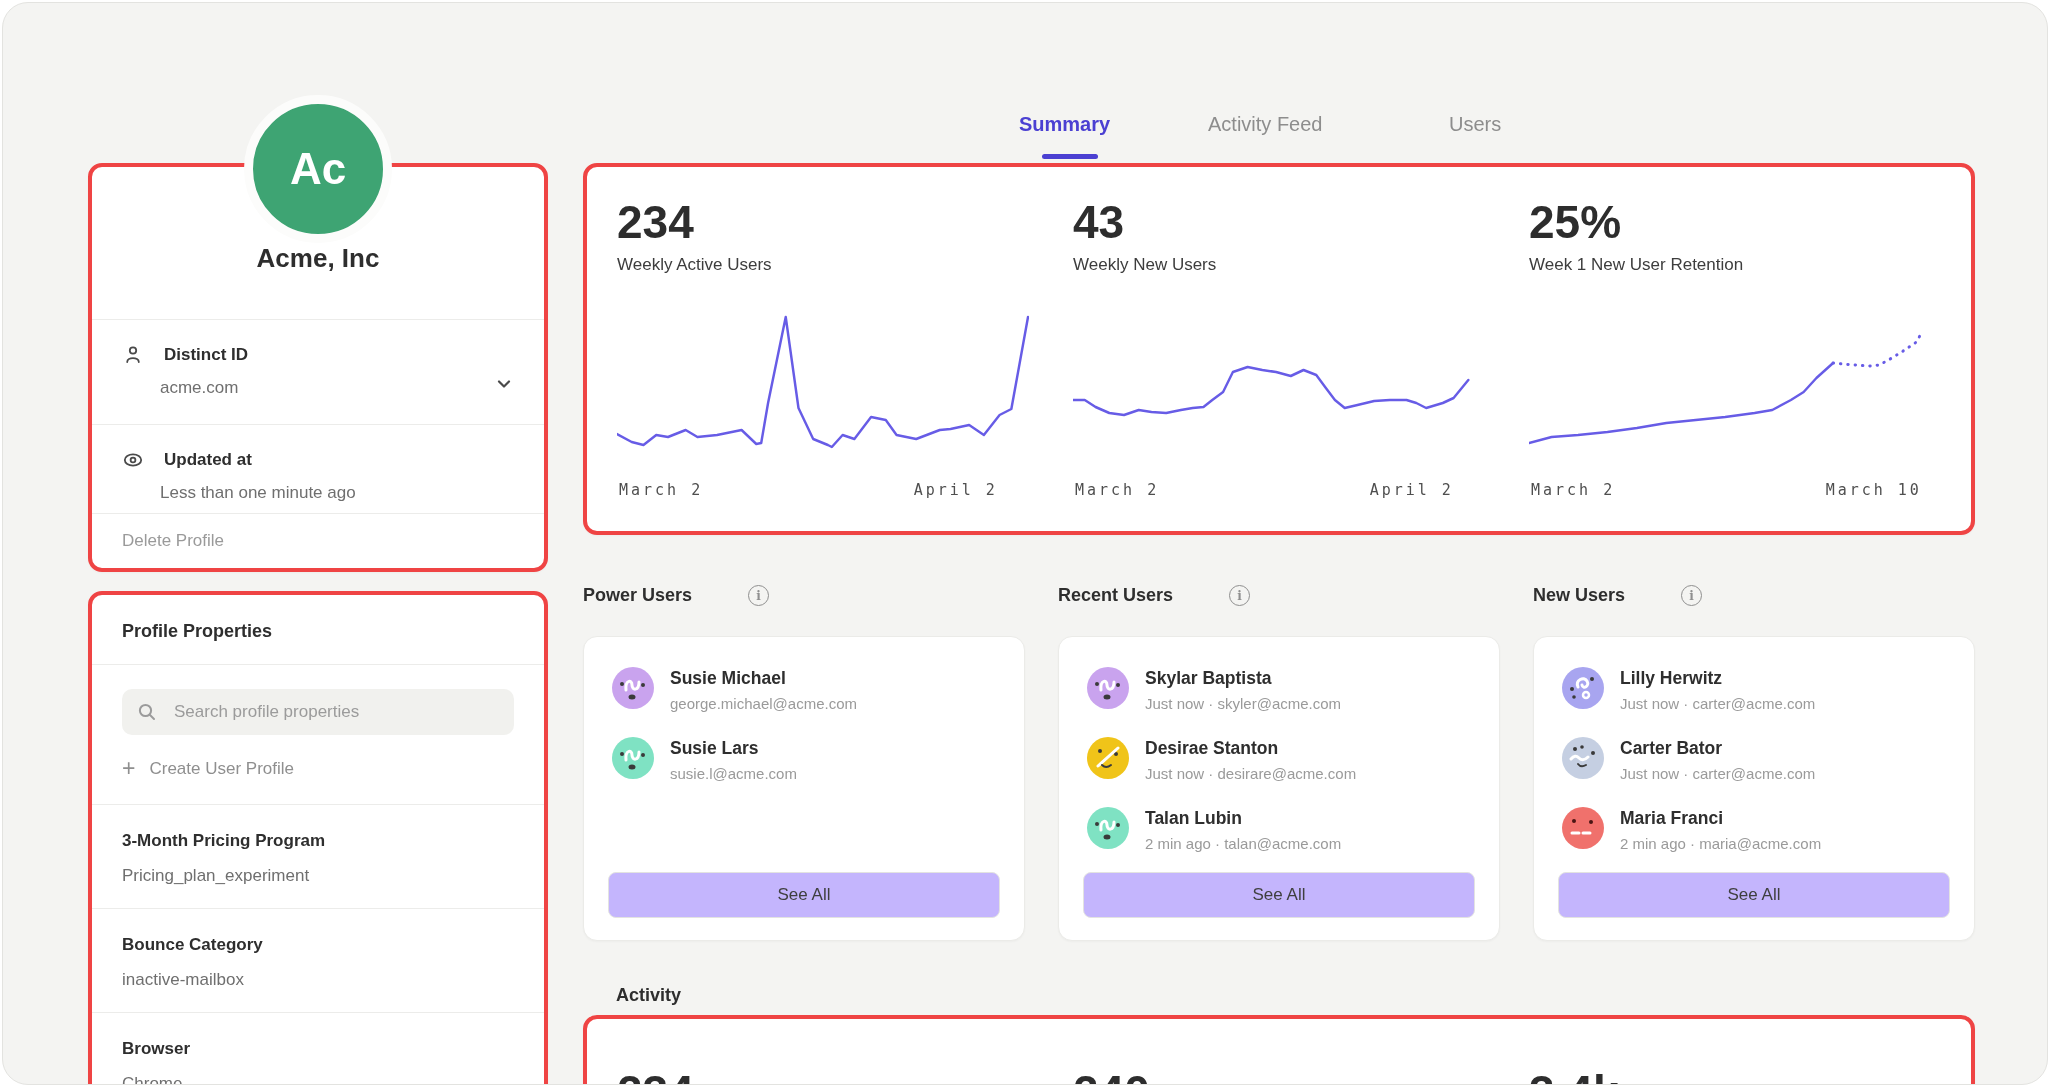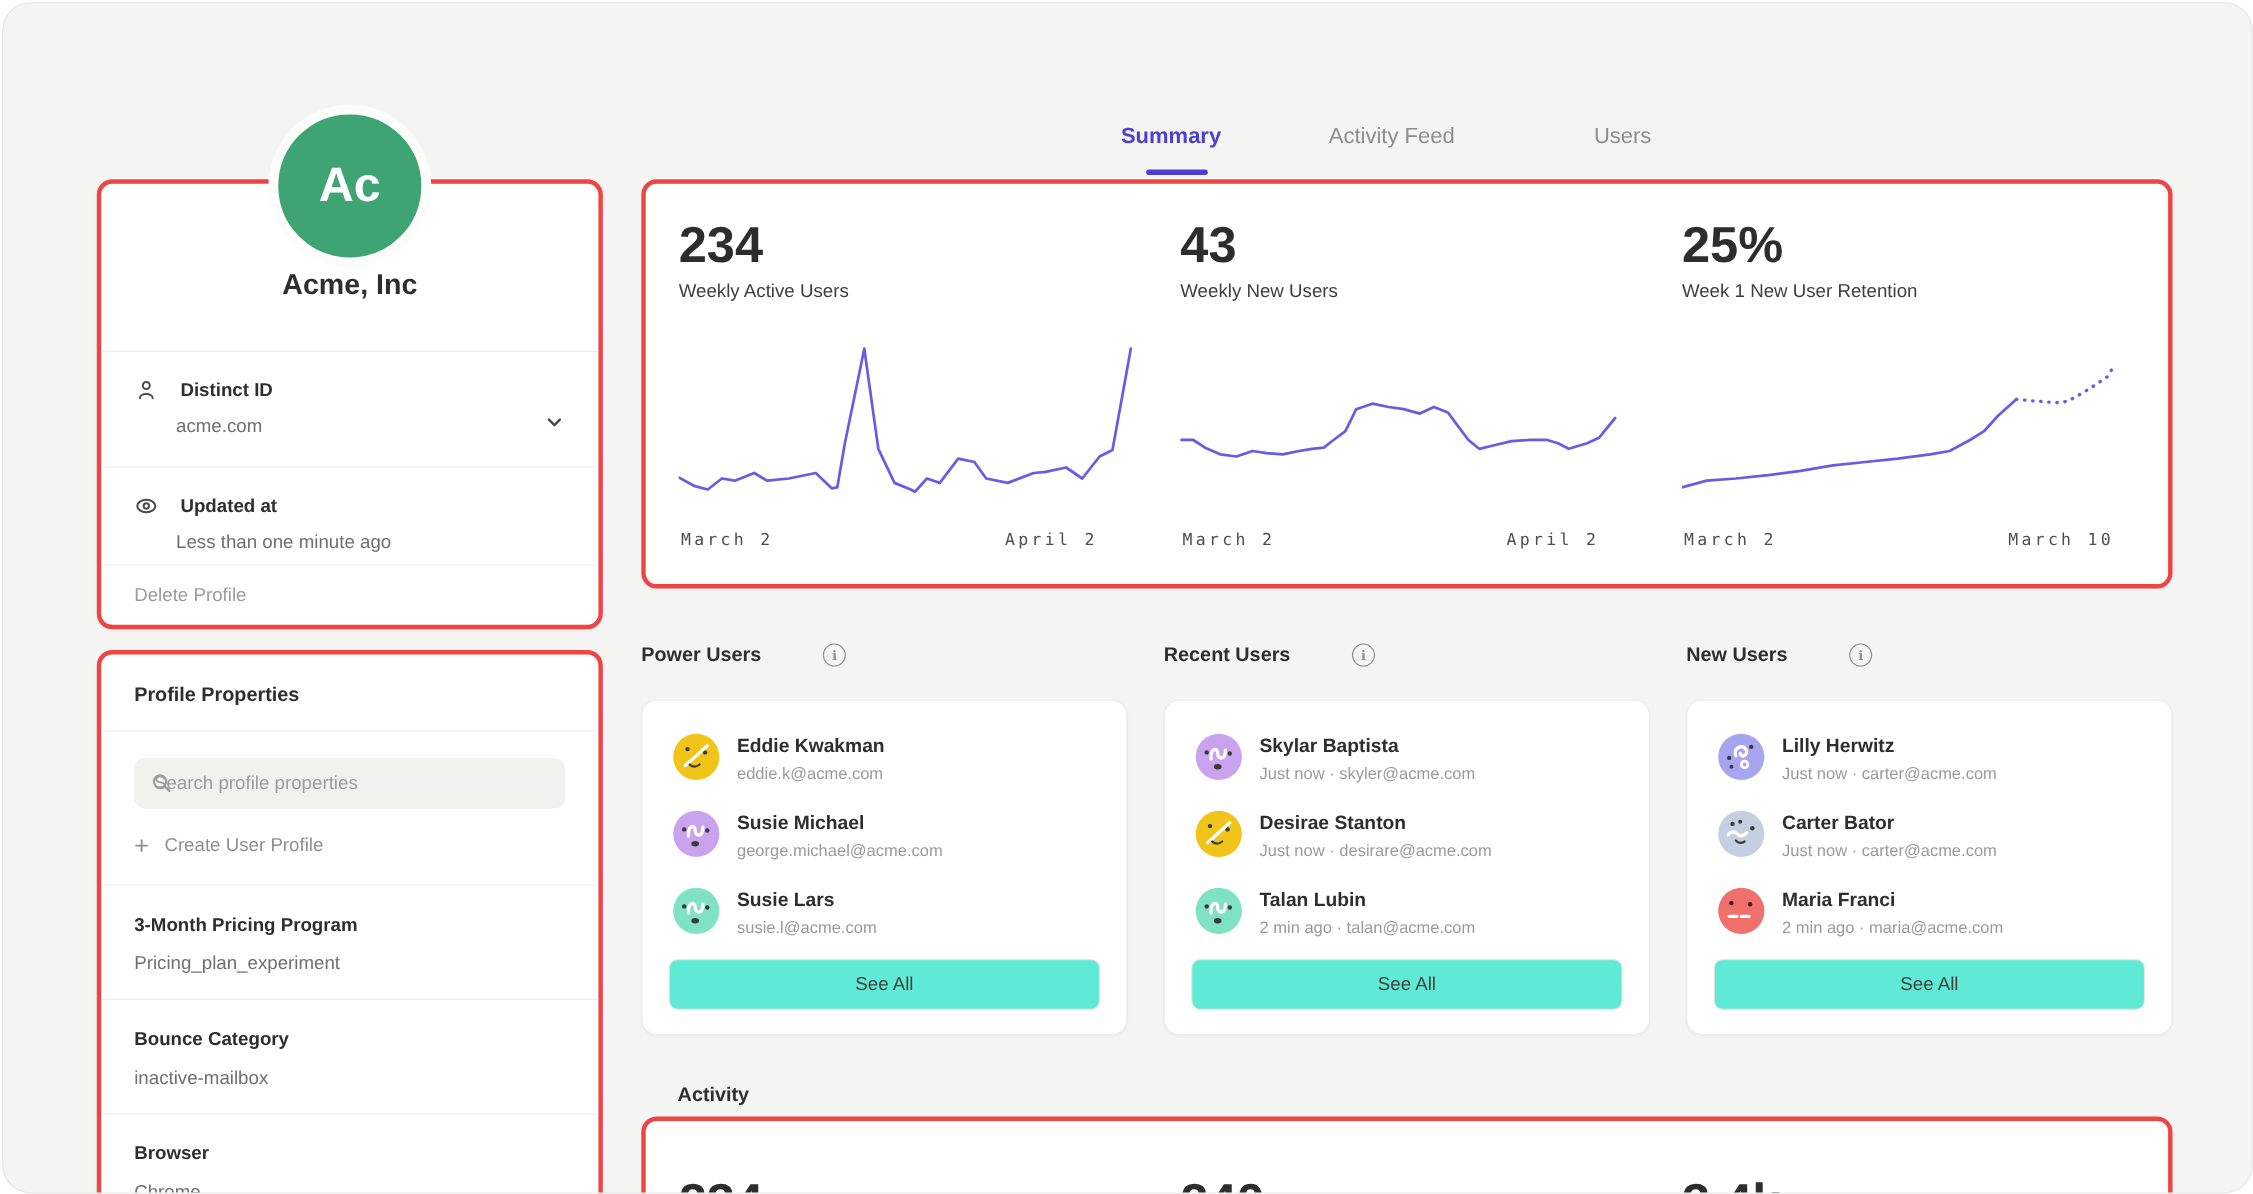--- a/index.html
+++ b/index.html
@@ -22,21 +22,21 @@
   .field-row.h88{height:88px;}
   .field-label{display:flex;align-items:center;gap:20px;font-size:17px;font-weight:700;color:#2e2e2e;}
   .field-value{margin:12px 0 0 38px;font-size:17px;color:#6f6f6f;}
   .chevron{position:absolute;right:28px;top:52px;}
   .delete-row{height:54px;display:flex;align-items:center;padding:0 30px;font-size:17px;color:#9a9a9a;}
 
   .props-card{left:85px;top:588px;width:460px;height:560px;}
   .props-title{padding:26px 30px 22px;font-size:18px;font-weight:700;color:#2e2e2e;}
   .search-wrap{margin:24px 30px 0;position:relative;}
   .search-wrap input{width:100%;height:46px;box-sizing:border-box;border:none;outline:none;background:#f1f1ee;
-    border-radius:10px;padding:0 14px 0 18px;font-size:17px;color:#444;font-family:"Liberation Sans",sans-serif;}
+    border-radius:10px;padding:0 14px 0 52px;font-size:17px;color:#444;font-family:"Liberation Sans",sans-serif;}
   .search-wrap input::placeholder{color:#9b9b9b;}
   .search-icon{position:absolute;left:14px;top:12px;}
   .create-row{margin:22px 30px 24px;display:flex;align-items:center;gap:14px;color:#8f8f8f;font-size:17px;}
   .plus-glyph{font-size:23px;font-weight:400;line-height:1;}
   .prop-row{box-sizing:border-box;height:103px;padding:26px 30px 0;}
   .prop-label{font-size:17px;font-weight:700;color:#2e2e2e;}
   .prop-value{margin-top:15px;font-size:17px;color:#6f6f6f;}
 
   
   .tabs{position:absolute;left:580px;top:110px;width:1392px;height:50px;}
@@ -68,21 +68,21 @@
   .user-cards{position:absolute;left:580px;top:633px;width:1392px;display:grid;
     grid-template-columns:repeat(3,1fr);column-gap:33px;}
   .user-card{position:relative;background:#fff;border:1px solid #ebebe8;border-radius:14px;height:305px;
     box-sizing:border-box;padding:30px 28px 0;box-shadow:0 1px 2px rgba(0,0,0,.03);}
   .user-row{display:flex;align-items:flex-start;margin-bottom:25px;cursor:pointer;}
   .avatar{width:42px;height:42px;border-radius:50%;flex:0 0 42px;}
   .avatar svg{width:42px;height:42px;display:block;}
   .user-info{margin-left:16px;padding-top:1px;}
   .user-name{font-size:17.5px;font-weight:700;color:#2e2e2e;}
   .user-sub{margin-top:6px;font-size:15px;color:#9a9a9a;}
-  .see-all{position:absolute;left:24px;right:24px;bottom:22px;height:44px;background:#5eead4;
+  .see-all{position:absolute;left:24px;right:24px;bottom:22px;height:44px;background:#c4b5fd;
     border:1px solid #e3e3e1;border-radius:8px;display:flex;align-items:center;justify-content:center;
     font-size:17px;color:#3f3f3f;cursor:pointer;}
 
   
   .activity-title{position:absolute;left:613px;top:982px;font-size:18px;font-weight:700;color:#2e2e2e;}
   .activity-card{left:580px;top:1012px;width:1392px;height:240px;padding:50px 30px 0;
     display:grid;grid-template-columns:repeat(3,1fr);column-gap:44px;}
 
   .icon-stroke{stroke:#4a4a4a;stroke-width:1.8;fill:none;stroke-linecap:round;stroke-linejoin:round;}
 </style>
@@ -225,34 +225,20 @@
     <div class="section-head">
       <span>New Users</span>
       <span class="info-icon">i</span>
     </div>
   </div>
 
   <div class="user-cards">
 
     <div class="user-card">
       <div class="user-row">
-        <div class="avatar" style="background:#f0c419">
-          <svg viewBox="0 0 42 42">
-            <circle cx="13" cy="14" r="2" fill="#3a3a3a"></circle>
-              <circle cx="29" cy="17" r="2" fill="#3a3a3a"></circle>
-            <line x1="11" y1="29" x2="31" y2="11" stroke="#fff" stroke-width="3" stroke-linecap="round"></line>
-            <path d="M15 28 Q19 32 24 28" stroke="#3a3a3a" stroke-width="2" fill="none" stroke-linecap="round"></path>
-          </svg>
-        </div>
-        <div class="user-info">
-          <div class="user-name">Eddie Kwakman</div>
-          <div class="user-sub">eddie.k@acme.com</div>
-        </div>
-      </div>
-      <div class="user-row">
         <div class="avatar" style="background:#c9a3ee">
           <svg viewBox="0 0 42 42">
             <circle cx="10" cy="17" r="2" fill="#3a3a3a"></circle>
               <circle cx="31" cy="18" r="2" fill="#3a3a3a"></circle>
             <path d="M14 23 C13 13 20 12 20 18 C20 24 27 24 27 15" stroke="#fff" stroke-width="3" fill="none" stroke-linecap="round"></path>
             <ellipse cx="20" cy="30" rx="3.5" ry="2.5" fill="#3a3a3a"></ellipse>
           </svg>
         </div>
         <div class="user-info">
           <div class="user-name">Susie Michael</div>

